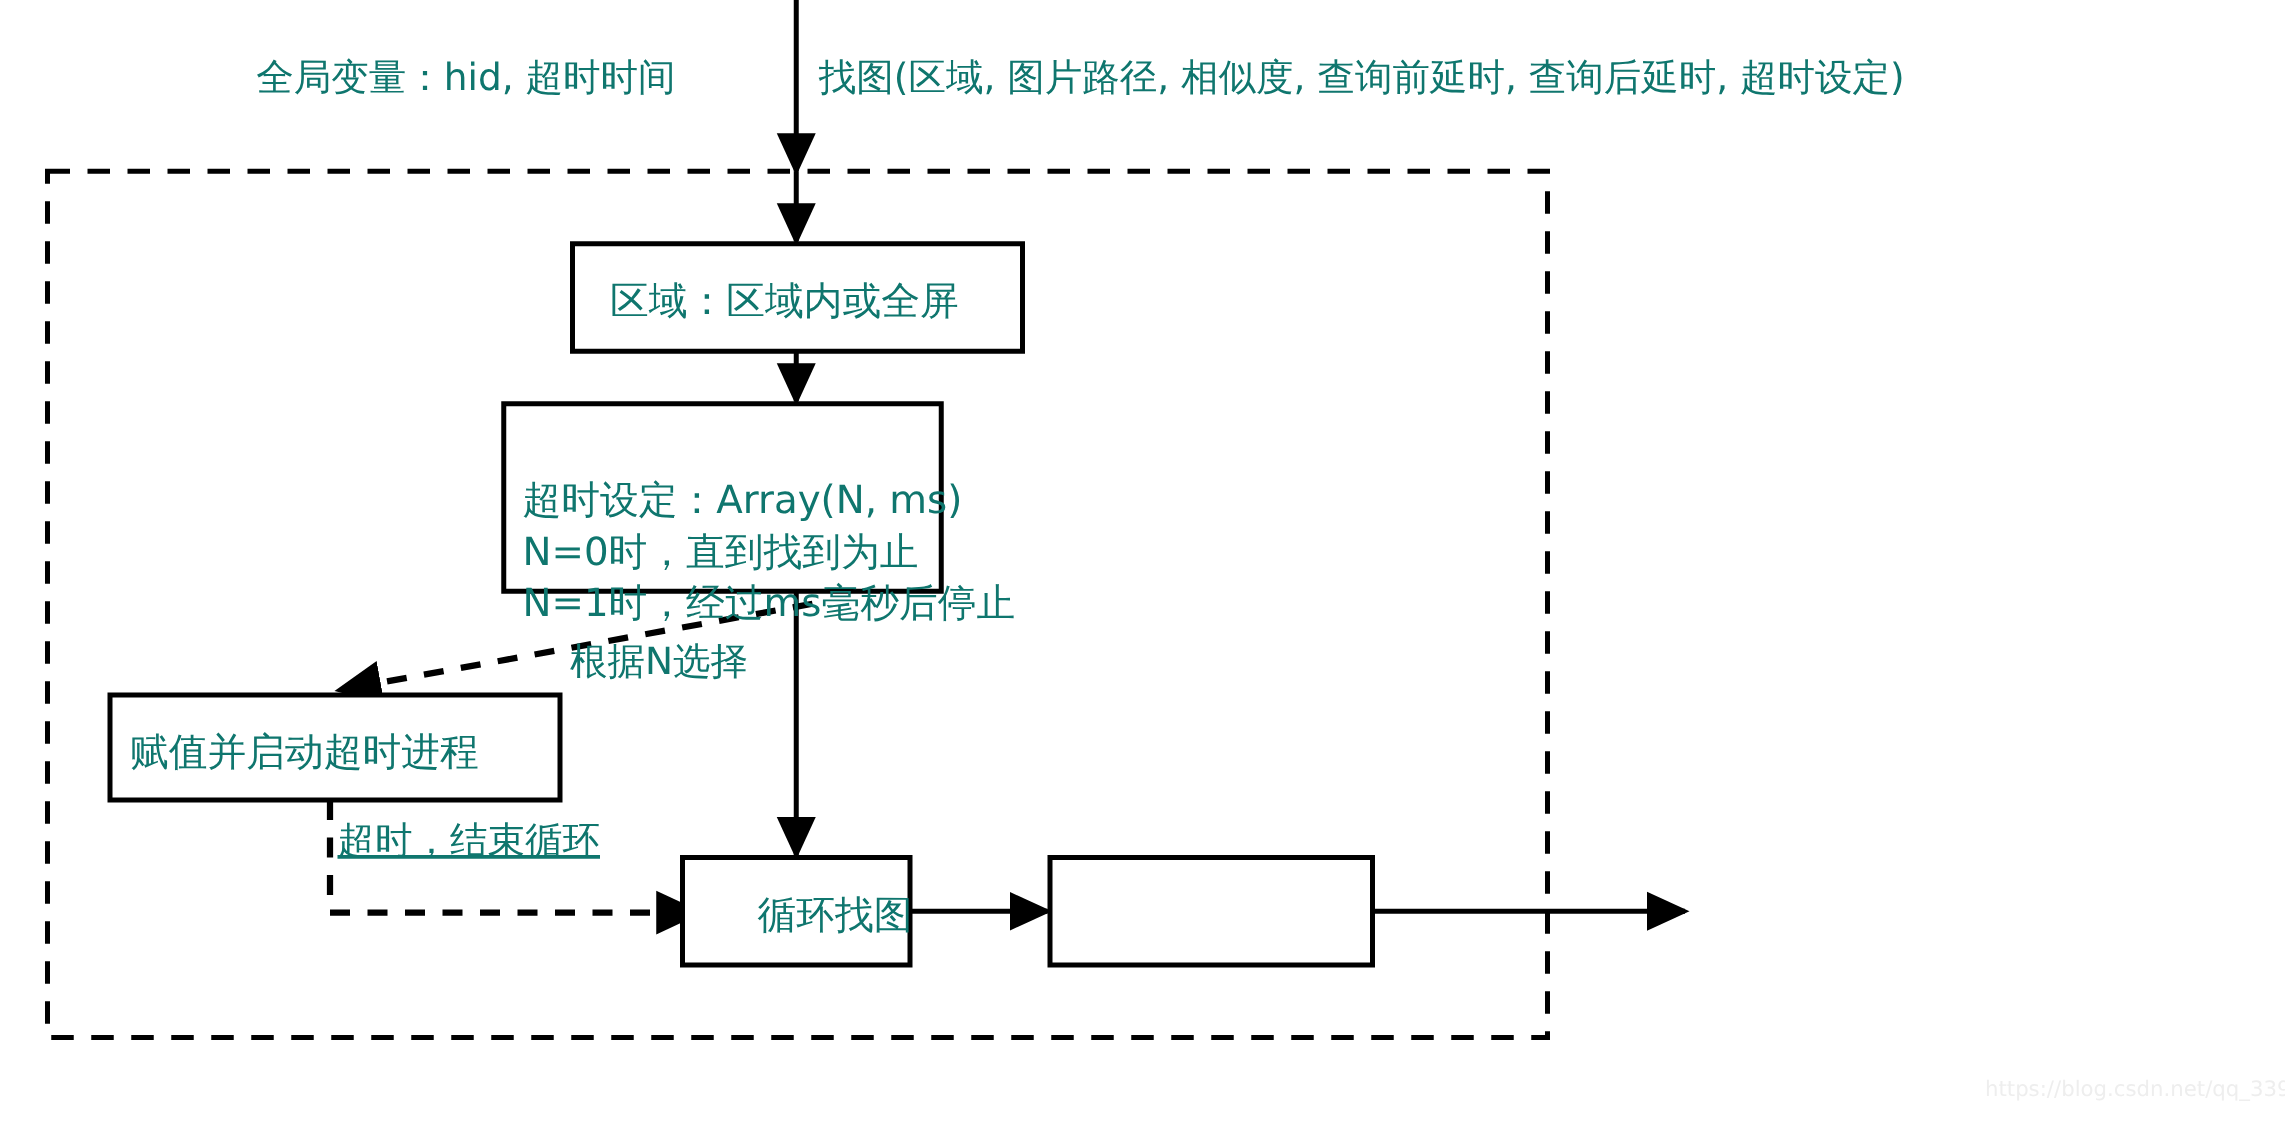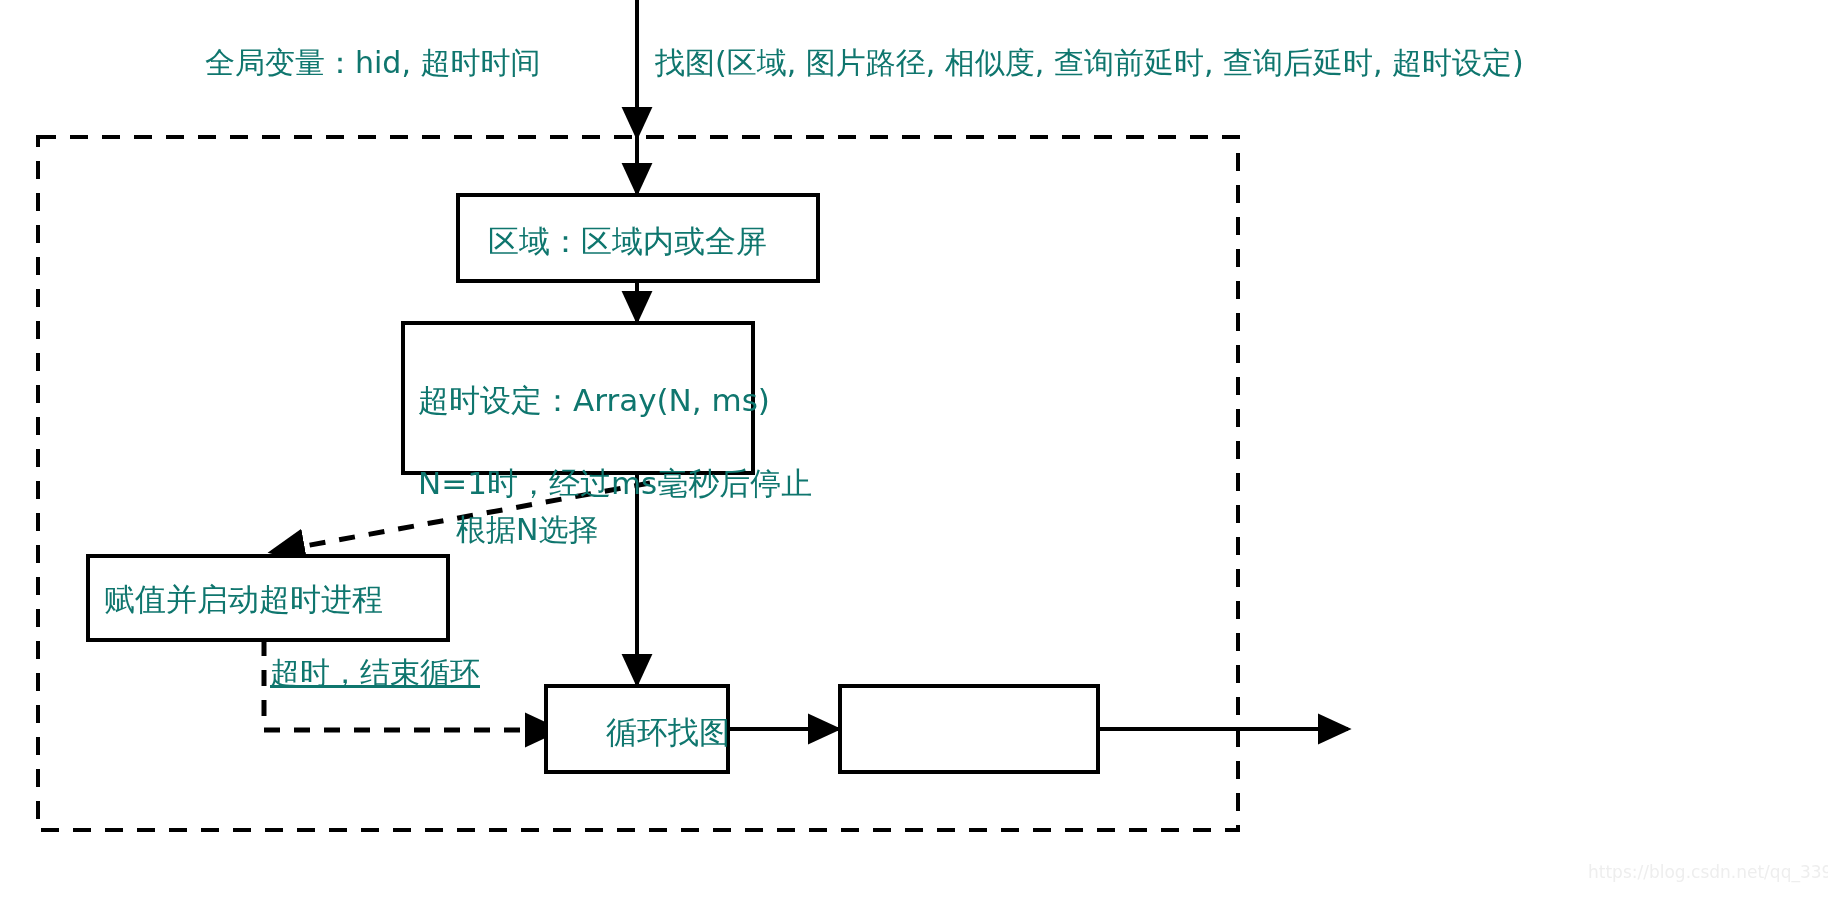--- a/index.html
+++ b/index.html
@@ -111,23 +111,23 @@
 
     <line class="solid-line" x1="1098" y1="729" x2="1348" y2="729" marker-end="url(#arrow)"></line>
   </svg>
 
   <div class="lbl" style="left:205px; top:43px;">全局变量：hid, 超时时间</div>
 
   <div class="lbl" style="left:655px; top:43px;">找图(区域, 图片路径, 相似度, 查询前延时, 查询后延时, 超时设定)</div>
 
   <div class="lbl lbl-box" style="left:488px; top:221px;">区域：区域内或全屏</div>
 
-  <div class="lbl lbl-box lbl-multi" style="left:418px; top:336px;margin-top:44px;"><span>超时设定：Array(N, ms)</span><br><br><span>N=1时，经过ms毫秒后停止</span></div>
+  <div class="lbl lbl-box lbl-multi" style="left:418px; top:336px;margin-top:44px;"><span>超时设定：Array(N, ms)</span><br><span>N=0时，直到找到为止</span><br><span>N=1时，经过ms毫秒后停止</span></div>
 
-  <div class="lbl lbl-box" style="left:104px; top:582px;font-family:Liberation Mono, monospace;">赋值并启动超时进程</div>
+  <div class="lbl lbl-box" style="left:104px; top:582px;">赋值并启动超时进程</div>
 
   <div class="lbl lbl-box" style="left:606px; top:712px;">循环找图</div>
 
 
   <div class="lbl" style="left:456px; top:510px;">根据N选择</div>
 
   <div class="lbl" style="left:270px; top:653px;text-decoration:underline;">超时，结束循环</div>
 
 
   <div class="watermark" style="left:1588px; top:862px;">https://blog.csdn.net/qq_33990365</div>

